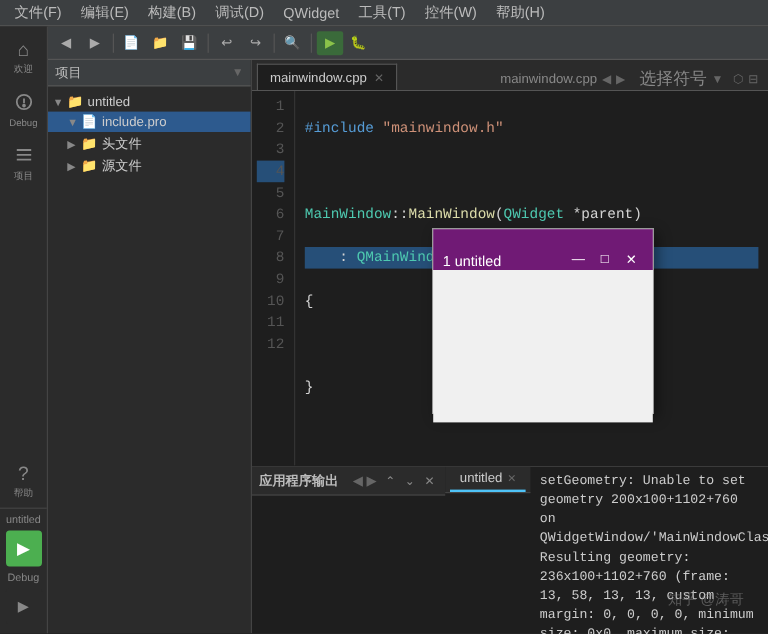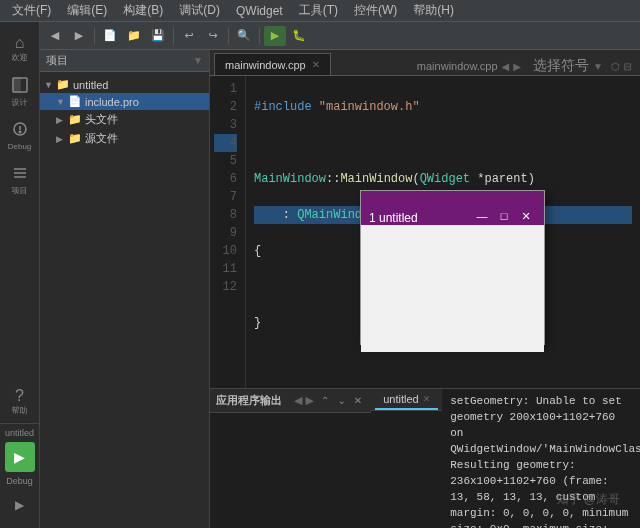--- a/index.html
+++ b/index.html
@@ -343,29 +343,20 @@
   <span class="menu-item">控件(W)</span>
   <span class="menu-item">帮助(H)</span>
 </div>
 
 <div id="main-layout">
 
   <div id="sidebar">
     <div class="sidebar-icon">
       <span style="font-size:16px;">⌂</span>
       <span class="sidebar-label">欢迎</span>
-    </div>
-    <div class="sidebar-icon">
-      <span style="font-size:14px;">
-        <svg viewBox="0 0 18 18" fill="none" stroke="#888" stroke-width="1.5">
-          <rect x="2" y="2" width="14" height="14" rx="1"></rect>
-          <rect x="2" y="2" width="7" height="14" fill="#888" opacity="0.3"></rect>
-        </svg>
-      </span>
-      <span class="sidebar-label">设计</span>
     </div>
     <div class="sidebar-icon">
       <span style="font-size:14px;">
         <svg viewBox="0 0 18 18" fill="none" stroke="#888" stroke-width="1.5">
           <circle cx="9" cy="9" r="6"></circle>
           <line x1="9" y1="6" x2="9" y2="10"></line>
           <circle cx="9" cy="12" r="0.8" fill="#888"></circle>
         </svg>
       </span>
       <span class="sidebar-label">Debug</span>

